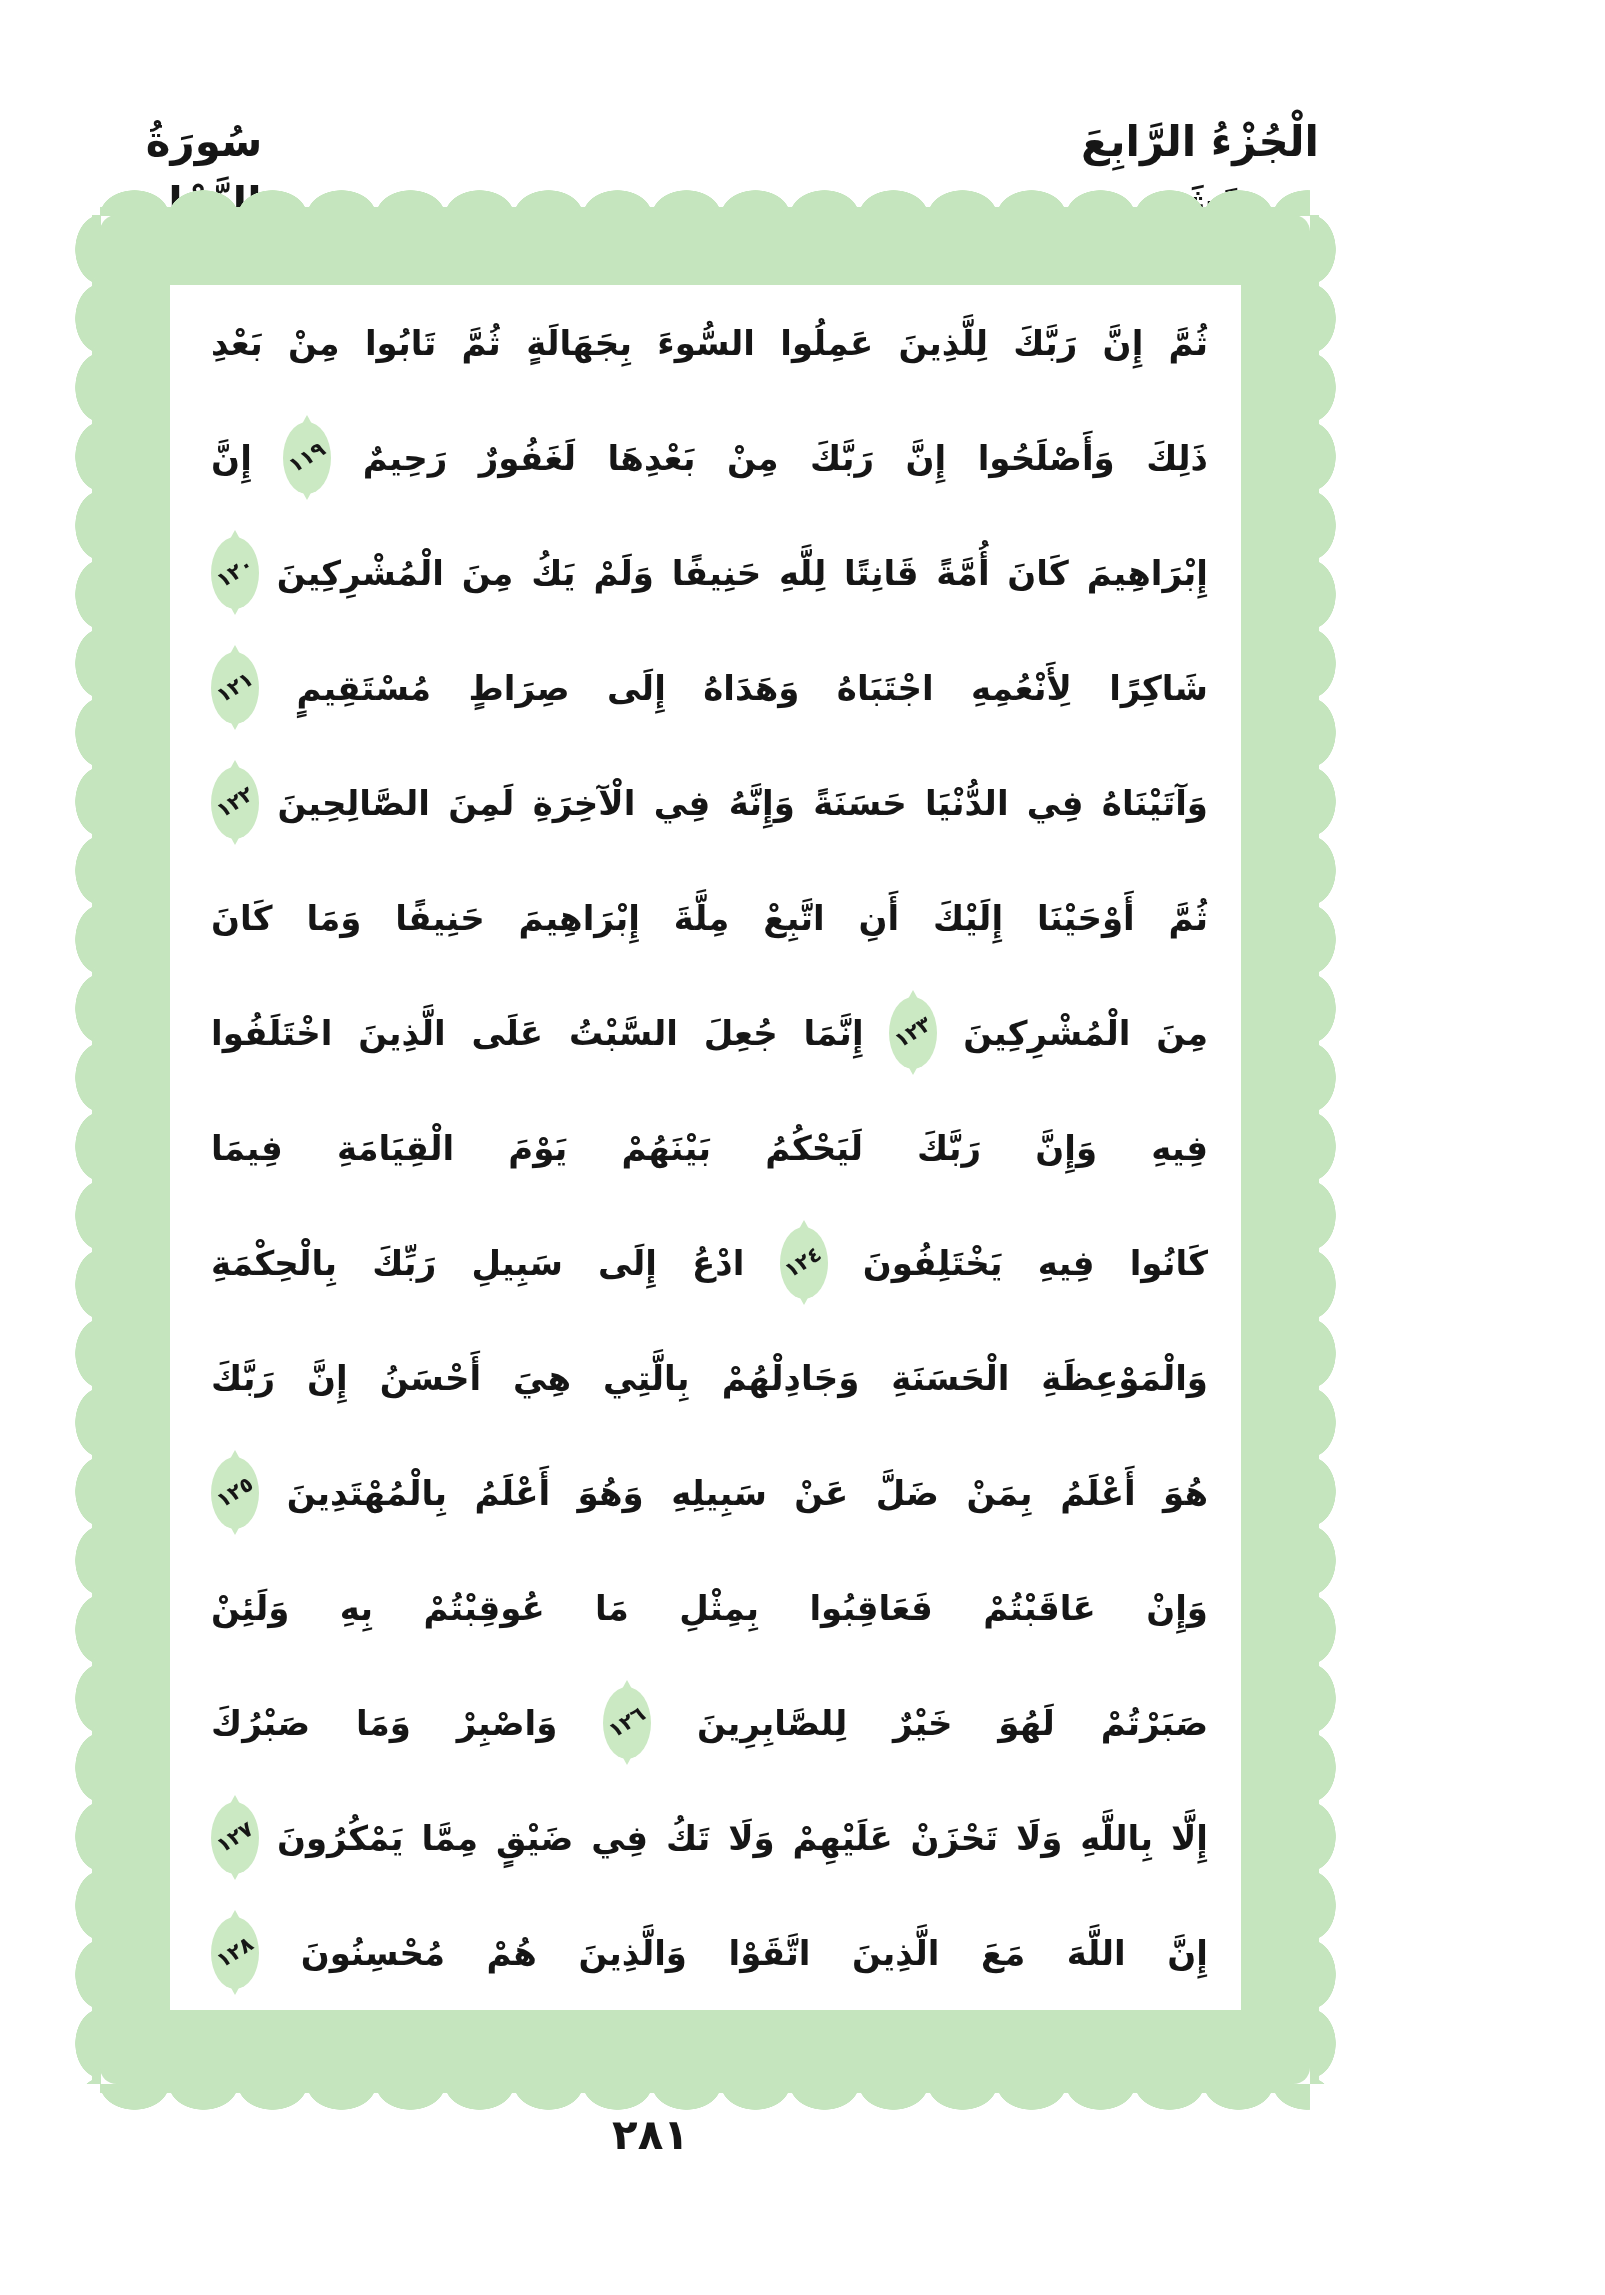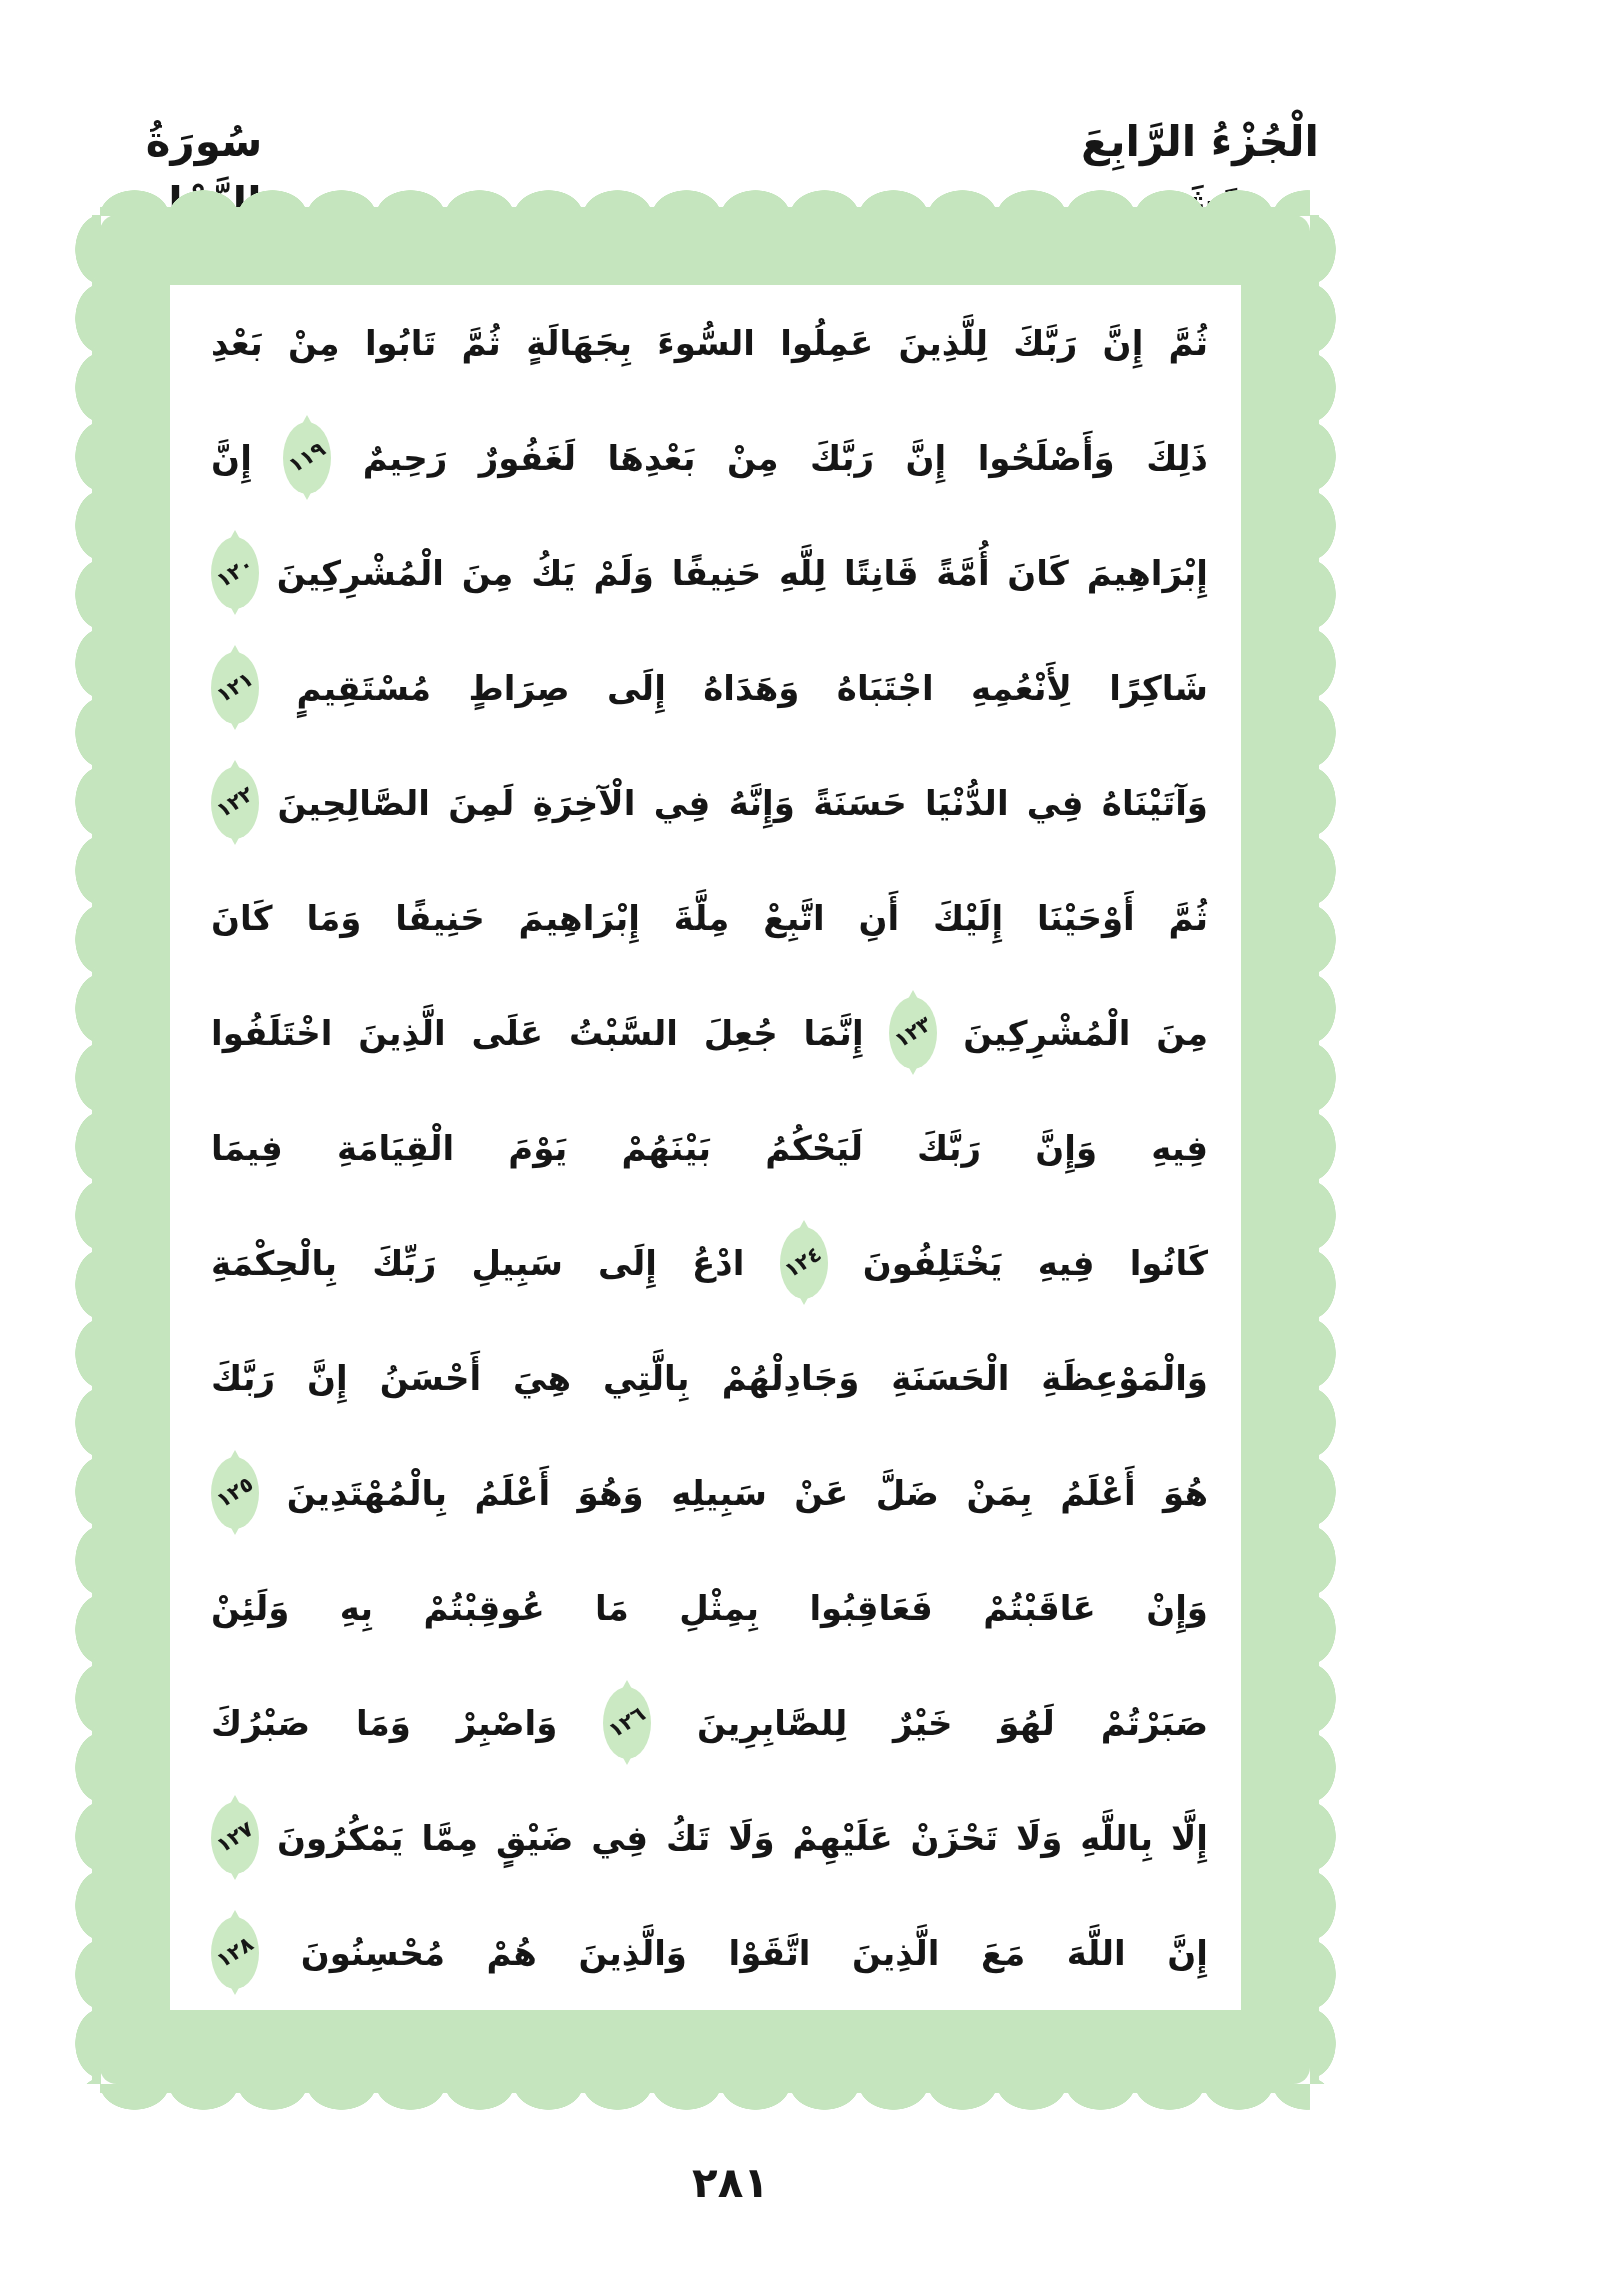--- a/index.html
+++ b/index.html
@@ -89,22 +89,22 @@
     content:"";position:absolute;left:50%;transform:translateX(-50%);
     width:0;height:0;border-left:5.3px solid transparent;border-right:5.3px solid transparent;
   }
   .ayah-badge::before{top:-6.8px;border-bottom:9.8px solid var(--badge);}
   .ayah-badge::after{bottom:-6.8px;border-top:9.8px solid var(--badge);}
   .num{
     transform:rotate(-32deg);font-size:21px;font-weight:bold;color:var(--ink);
     direction:rtl;line-height:1;
   }
   #page-number{
-    position:absolute;left:580px;top:2110px;width:189px;text-align:right;
-    font-size:42px;font-weight:bold;direction:rtl;color:var(--ink);margin-top:48px;
+    position:absolute;left:612px;top:2110px;width:189px;text-align:left;
+    font-size:42px;font-weight:bold;direction:rtl;color:var(--ink);
   }
 </style>
 </head>
 <body>
 
 <div class="hdr" id="surah-title">سُورَةُ النَّحْلِ</div>
 <div class="hdr" id="juz-title">الْجُزْءُ الرَّابِعَ عَشَرَ</div>
 
 <div class="sc sc-top"></div>
 <div class="sc sc-bottom"></div>

